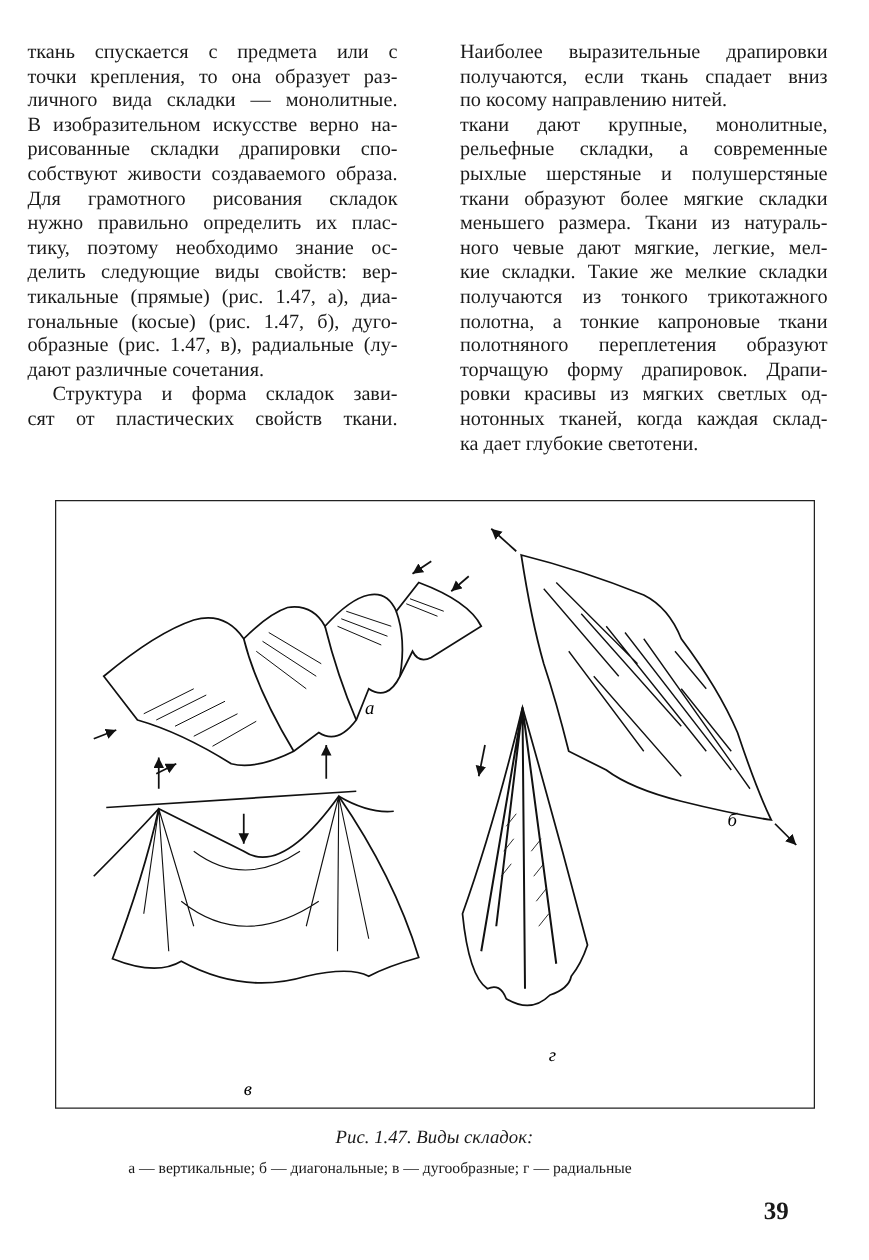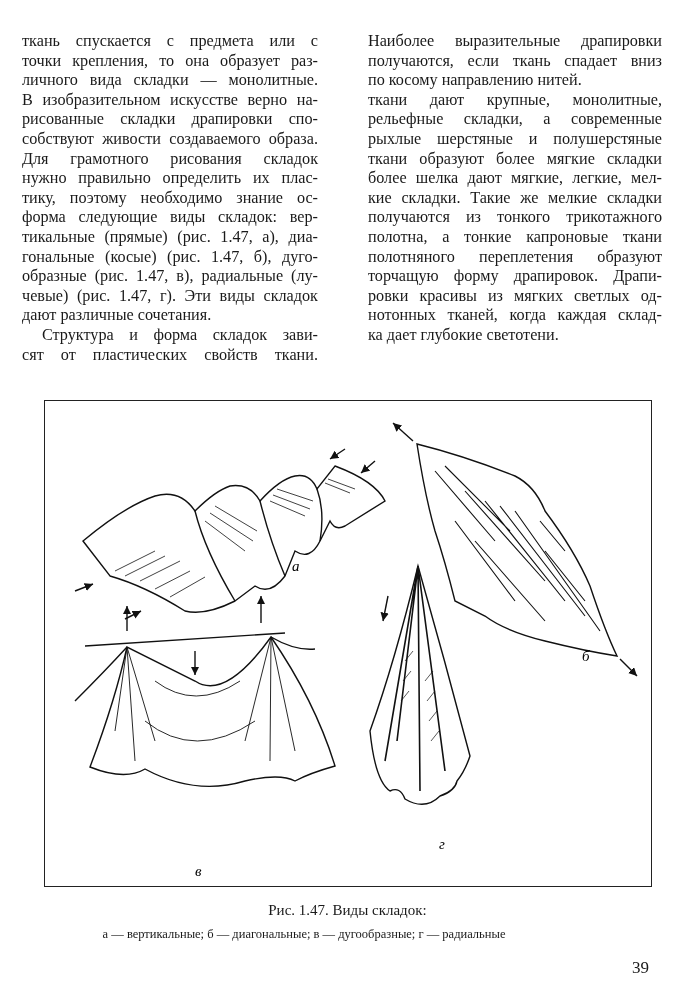--- a/index.html
+++ b/index.html
@@ -8,56 +8,56 @@
     .col { position: absolute; top: 32px; font-size: 16.2px; line-height: 19.6px; }
     .col.left { left: 22px; width: 296px; }
     .col.right { left: 368px; width: 294px; }
     .line { display: block; white-space: nowrap; text-align: justify; text-align-last: justify; height: 19.6px; }
     .line.last { text-align-last: left; }
     .line.indent { padding-left: 20px; }
     .it { }
     .figure { position: absolute; left: 44px; top: 400px; width: 608px; height: 487px;
       border: 1.5px solid #222; box-sizing: border-box; }
     .figure svg { position: absolute; left: 0; top: 0; }
-    .caption-title { position: absolute; top: 902px; left: 0; width: 695px; text-align: center; font-size: 15px; }
+    .caption-title { position: absolute; top: 902px; left: 0; width: 695px; text-align: center; font-size: 15px; font-style: italic; }
     .caption-legend { position: absolute; top: 927px; left: 0; width: 608px; text-align: center; font-size: 12.5px; }
-    .page-number { position: absolute; top: 958px; left: 632px; font-size: 17px; }
+    .page-number { position: absolute; top: 958px; left: 611px; font-size: 20px; font-weight: bold; }
   </style>
 </head>
 <body>
 
 <div class="col left">
   <span class="line">ткань спускается с предмета или с</span>
   <span class="line">точки крепления, то она образует раз-</span>
   <span class="line">личного вида складки — монолитные.</span>
   <span class="line">В изобразительном искусстве верно на-</span>
   <span class="line">рисованные складки драпировки спо-</span>
   <span class="line">собствуют живости создаваемого образа.</span>
   <span class="line">Для грамотного рисования складок</span>
   <span class="line">нужно правильно определить их плас-</span>
   <span class="line">тику, поэтому необходимо знание ос-</span>
-  <span class="line"><span>форма следующие виды складок: </span><span class="it">вер-</span></span>
+  <span class="line"><span>делить следующие виды свойств: </span><span class="it">вер-</span></span>
   <span class="line"><span class="it">тикальные</span><span> (прямые) (рис. 1.47, </span><span class="it">а</span><span>), </span><span class="it">диа-</span></span>
   <span class="line"><span class="it">гональные</span><span> (косые) (рис. 1.47, </span><span class="it">б</span><span>), </span><span class="it">дуго-</span></span>
   <span class="line"><span class="it">образные</span><span> (рис. 1.47, </span><span class="it">в</span><span>), </span><span class="it">радиальные</span><span> (</span><span class="it">лу-</span></span>
-  <span class="line"><span class="it">чевые</span><span>) (рис. 1.47, </span><span class="it">г</span><span>). Эти виды складок</span></span>
   <span class="line last">дают различные сочетания.</span>
   <span class="line indent">Структура и форма складок зави-</span>
   <span class="line">сят от пластических свойств ткани.</span>
 </div>
 
 <div class="col right">
   <span class="line">Наиболее выразительные драпировки</span>
   <span class="line">получаются, если ткань спадает вниз</span>
   <span class="line last">по косому направлению нитей.</span>
   <span class="line">ткани дают крупные, монолитные,</span>
   <span class="line">рельефные складки, а современные</span>
   <span class="line">рыхлые шерстяные и полушерстяные</span>
   <span class="line">ткани образуют более мягкие складки</span>
-  <span class="line">более шелка дают мягкие, легкие, мел-</span>
+  <span class="line">меньшего размера. Ткани из натураль-</span>
+  <span class="line">ного чевые дают мягкие, легкие, мел-</span>
   <span class="line">кие складки. Такие же мелкие складки</span>
   <span class="line">получаются из тонкого трикотажного</span>
   <span class="line">полотна, а тонкие капроновые ткани</span>
   <span class="line">полотняного переплетения образуют</span>
   <span class="line">торчащую форму драпировок. Драпи-</span>
   <span class="line">ровки красивы из мягких светлых од-</span>
   <span class="line">нотонных тканей, когда каждая склад-</span>
   <span class="line last">ка дает глубокие светотени.</span>
 </div>
 

